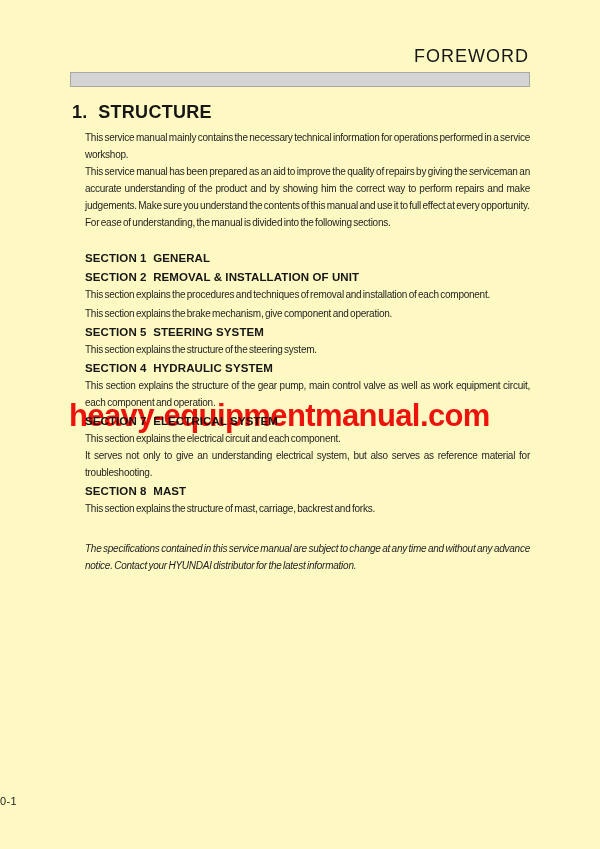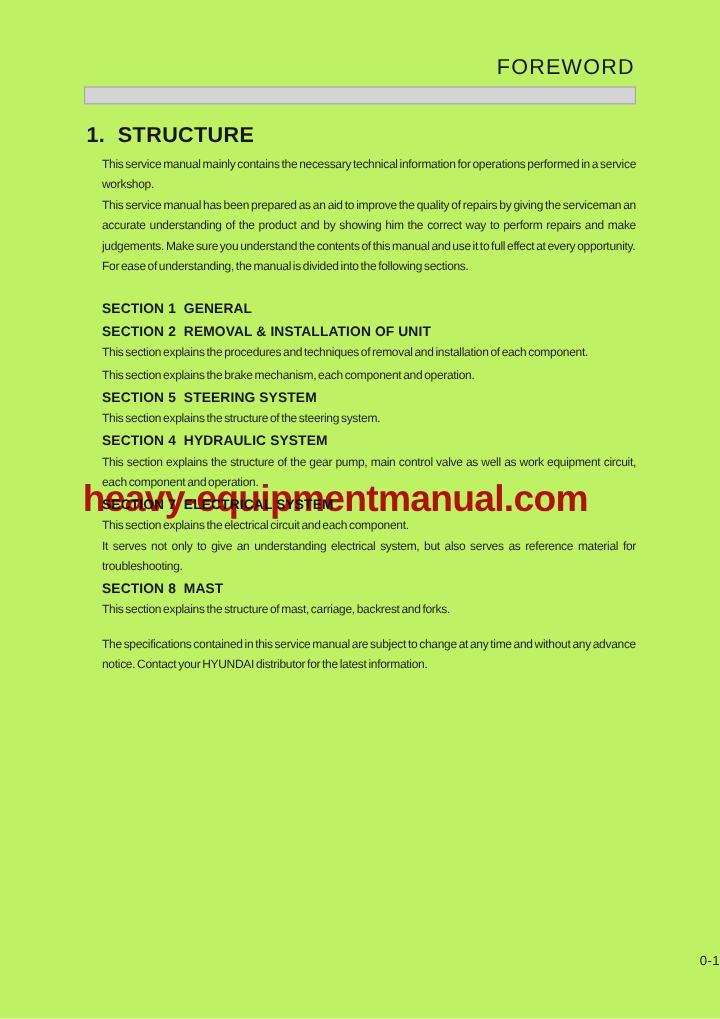--- a/index.html
+++ b/index.html
@@ -1,20 +1,20 @@
 <!DOCTYPE html>
 <html><head>
 <meta charset="utf-8">
 <style>
   html, body { margin: 0; padding: 0; background: #ffffff; }
   .page {
     position: relative;
     width: 600px;
     height: 849px;
-    background: #bef264;
+    background: #fef9c3;
     font-family: "Liberation Sans", sans-serif;
     color: #1c1c1c;
     overflow: hidden;
   }
   .foreword {
     position: absolute;
     top: 46px;
     left: 70px;
     right: 71px;
     text-align: right;
@@ -60,38 +60,38 @@
   .section { margin-bottom: 2px; }
   .sec-head {
     font-size: 11.5px;
     line-height: 17px;
     margin: 0;
     padding-left: 15px;
     letter-spacing: 0.1px;
     white-space: pre-wrap;
     color: #161616;
   }
-  .closing { margin-top: 12px; }
+  .closing { margin-top: 23px; font-style: italic; }
   .watermark {
     position: absolute;
     left: 69px;
     top: 398px;
     font-size: 31px;
     font-weight: bold;
     letter-spacing: -0.6px;
     white-space: nowrap;
     color: #ee1311;
     mix-blend-mode: multiply;
   }
   .page-number {
     position: absolute;
     left: 0;
     right: 0;
     top: 795px;
-    text-align: right;
+    text-align: left;
     font-size: 11px;
     letter-spacing: 0.3px;
     color: #1e1e1e;
   }
 </style>
 </head>
 <body>
 
 <div class="page">
 
@@ -115,21 +115,21 @@
         <h2 class="sec-head">SECTION 1  GENERAL</h2>
       </div>
 
       <div class="section">
         <h2 class="sec-head">SECTION 2  REMOVAL &amp; INSTALLATION OF UNIT</h2>
         <p class="para">This section explains the procedures and techniques of removal and installation of each component.</p>
       </div>
 
 
       <div class="section">
-        <p class="para">This section explains the brake mechanism, each component and operation.</p>
+        <p class="para">This section explains the brake mechanism, give component and operation.</p>
       </div>
 
       <div class="section">
         <h2 class="sec-head">SECTION 5  STEERING SYSTEM</h2>
         <p class="para">This section explains the structure of the steering system.</p>
       </div>
 
       <div class="section">
         <h2 class="sec-head">SECTION 4  HYDRAULIC SYSTEM</h2>
         <p class="para">This section explains the structure of the gear pump, main control valve as well as work equipment circuit, each component and operation.</p>

